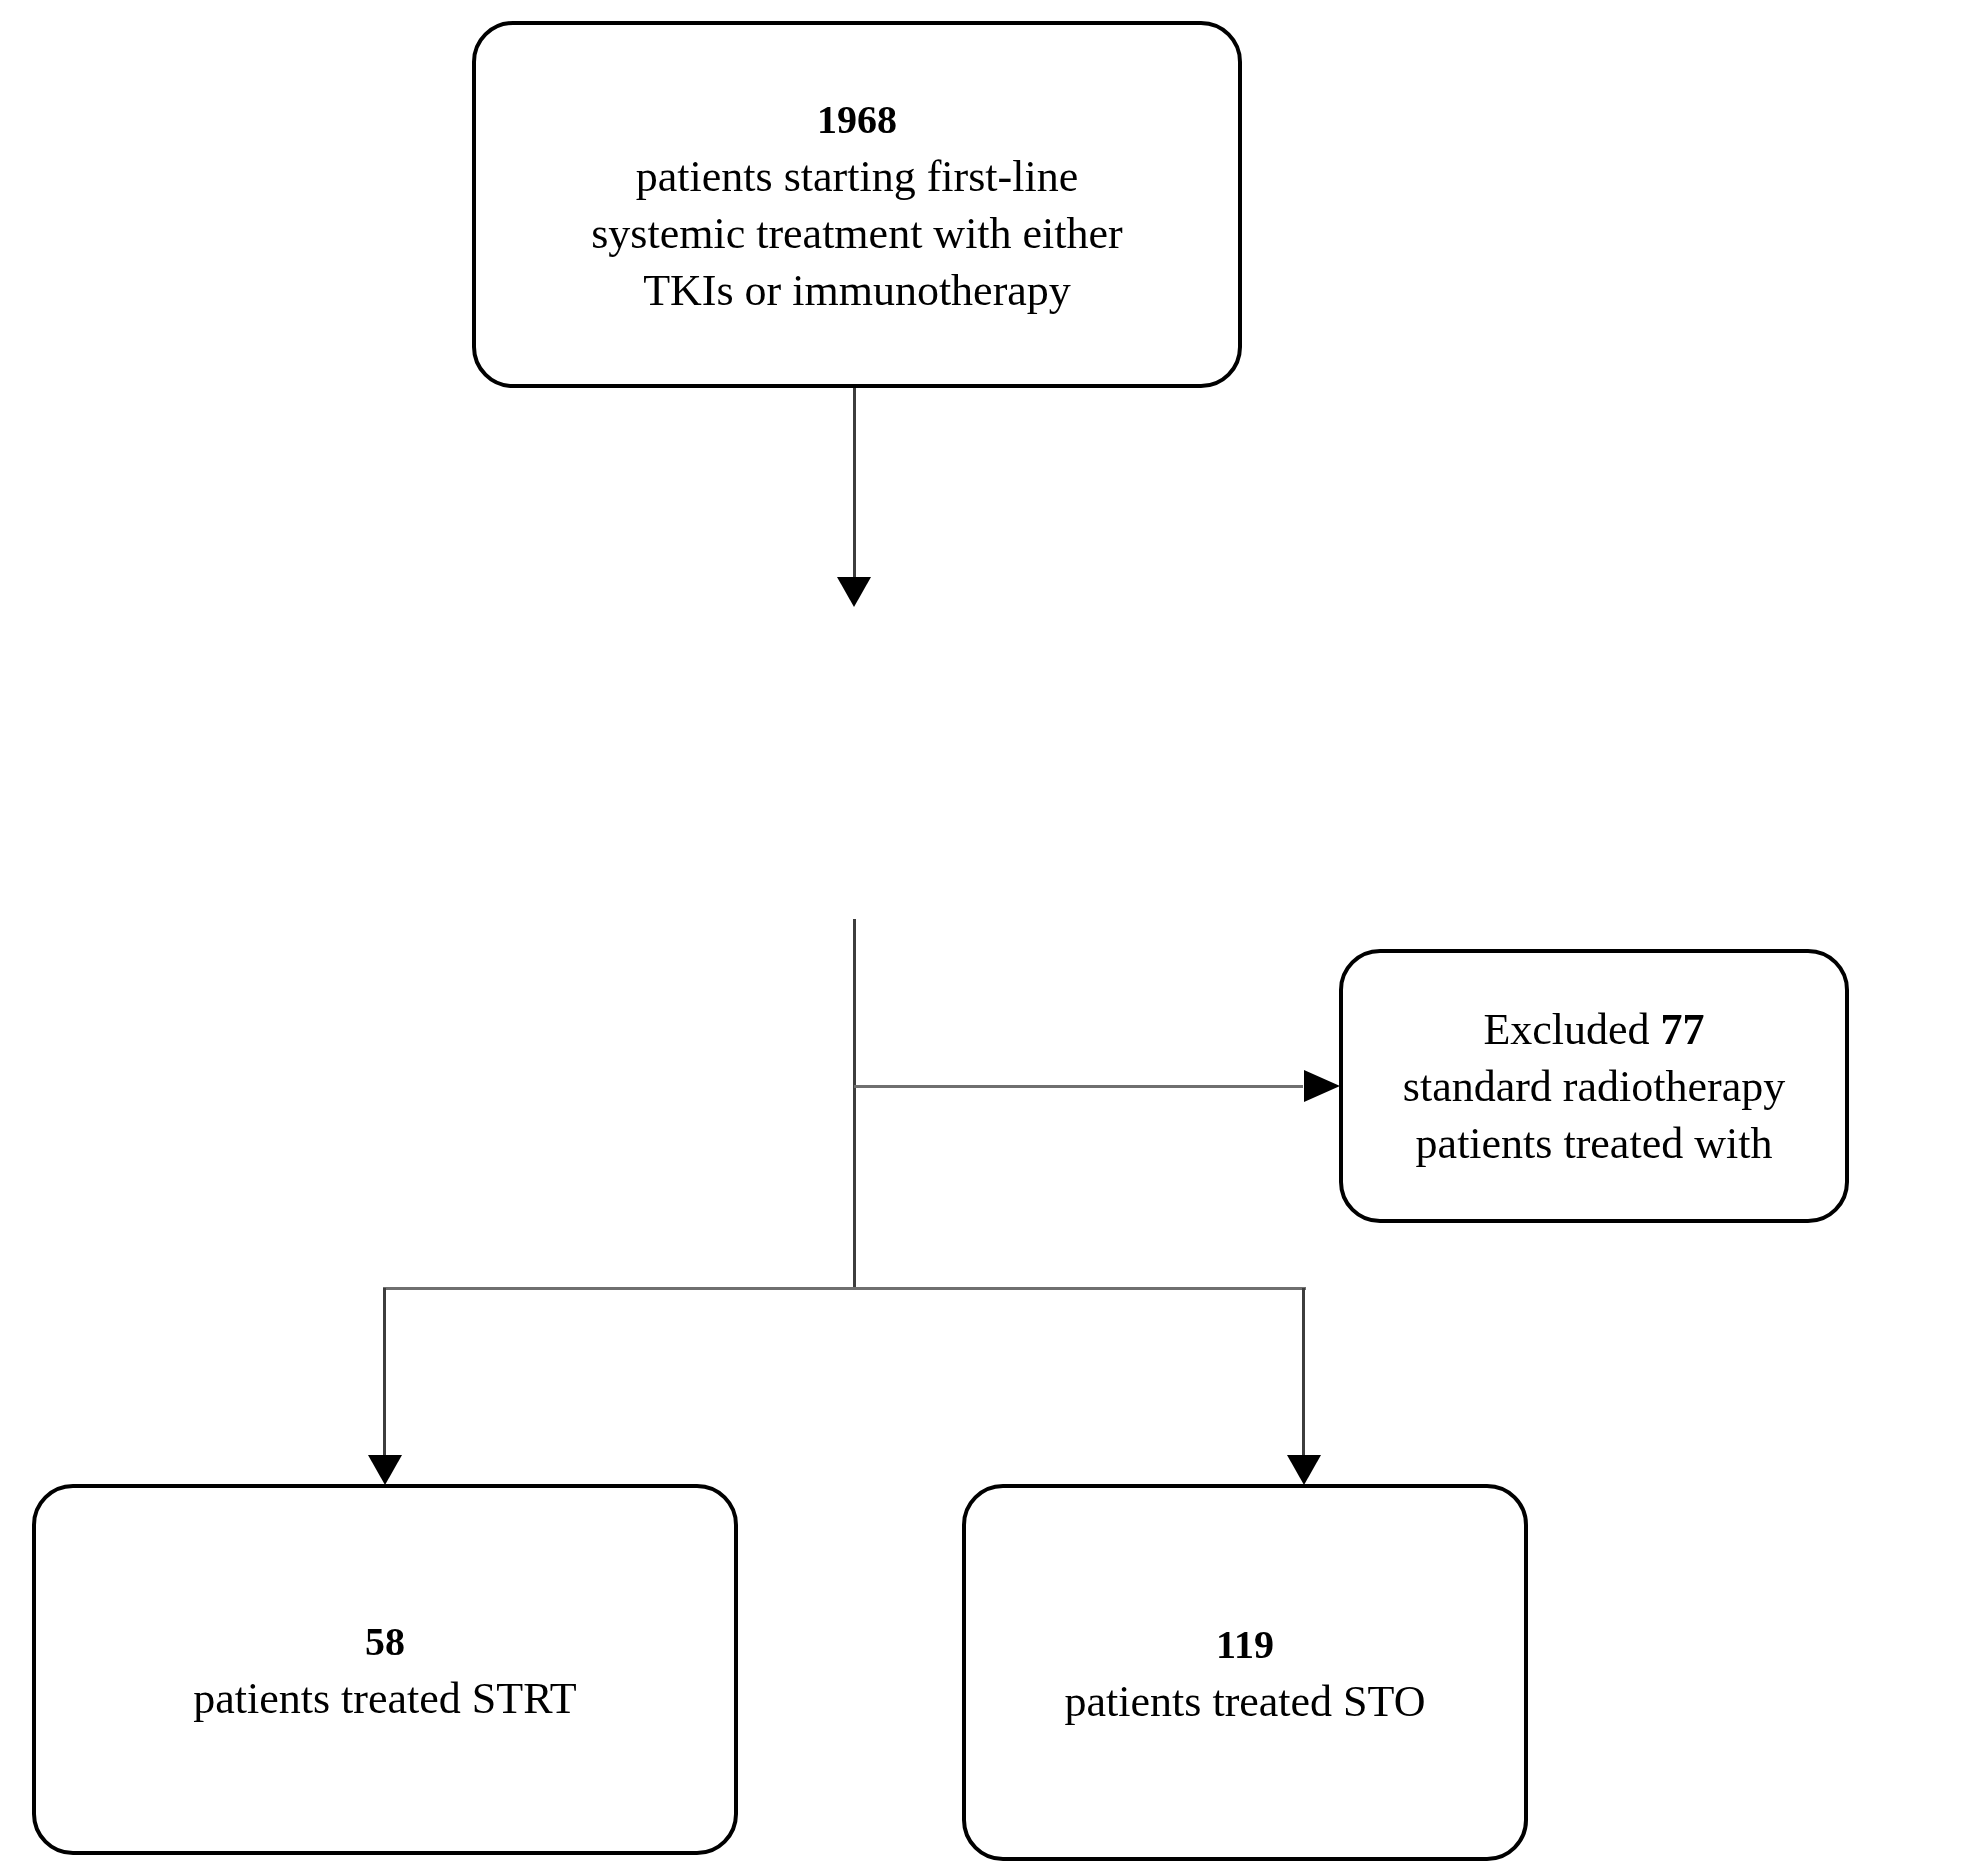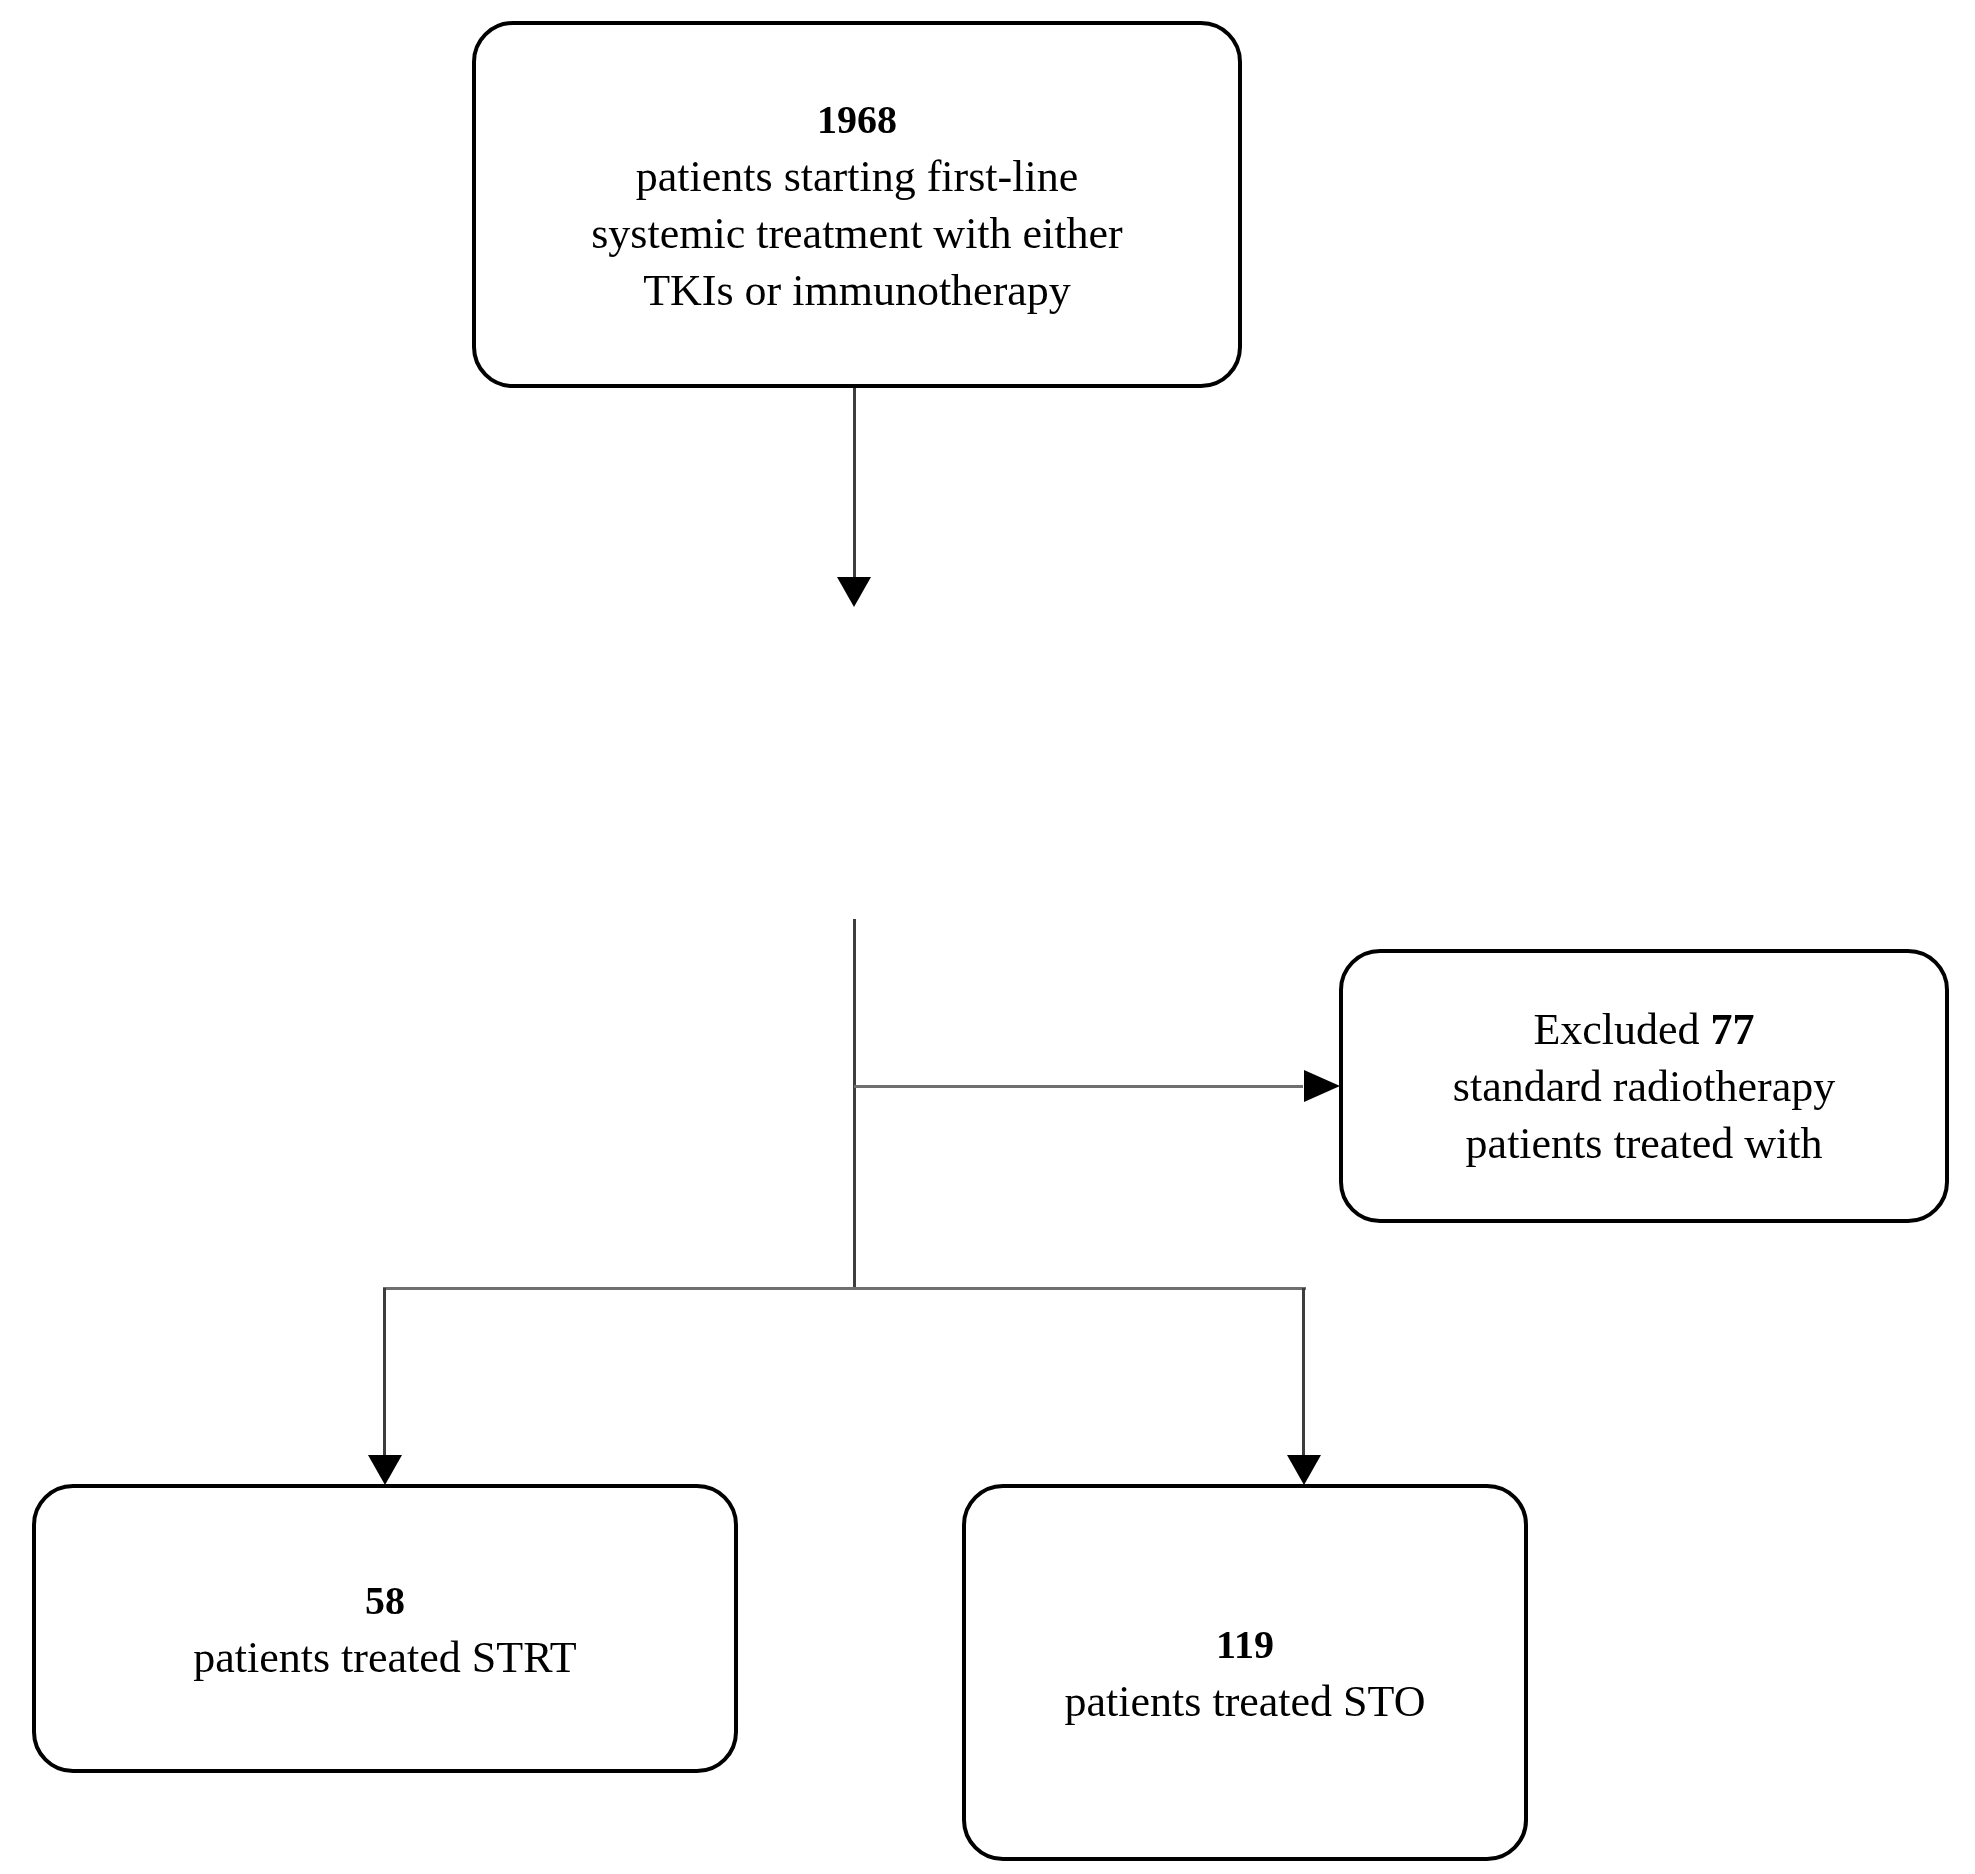--- a/index.html
+++ b/index.html
@@ -38,22 +38,22 @@
     font-weight: 400;
     font-size: 44px;
     line-height: 57px;
     white-space: pre-wrap;
   }
   .line b { font-weight: 700; }
 
   
   #node-first-line { left: 472px;  top: 21px;   width: 770px; height: 367px; }
   #node-advanced   { left: 490px;  top: 606px;  width: 727px;  height: 313px; }
-  #node-excluded   { left: 1339px; top: 949px; width: 610px;  height: 274px; }
-  #node-strt       { left: 32px;   top: 1484px; width: 706px;  height: 289px; }
+  #node-excluded   { left: 1339px; top: 949px; width: 510px;  height: 274px; }
+  #node-strt       { left: 32px;   top: 1484px; width: 706px;  height: 371px; }
   #node-sto        { left: 962px; top: 1484px; width: 566px;  height: 377px; }
 
   
   .conn { position: absolute; z-index: 1; }
   .v { width: 3px; background: #3d3d3d; }
   .h { height: 3px; background: #6f6f6f; }
   #conn-v1     { left: 853px; top: 386px;  height: 194px; }
   #conn-v2     { left: 853px; top: 919px; height: 371px; }
   #conn-branch { left: 854px; top: 1085px; width: 449px; }
   #conn-tbar   { left: 383px;  top: 1287px; width: 923px; }

